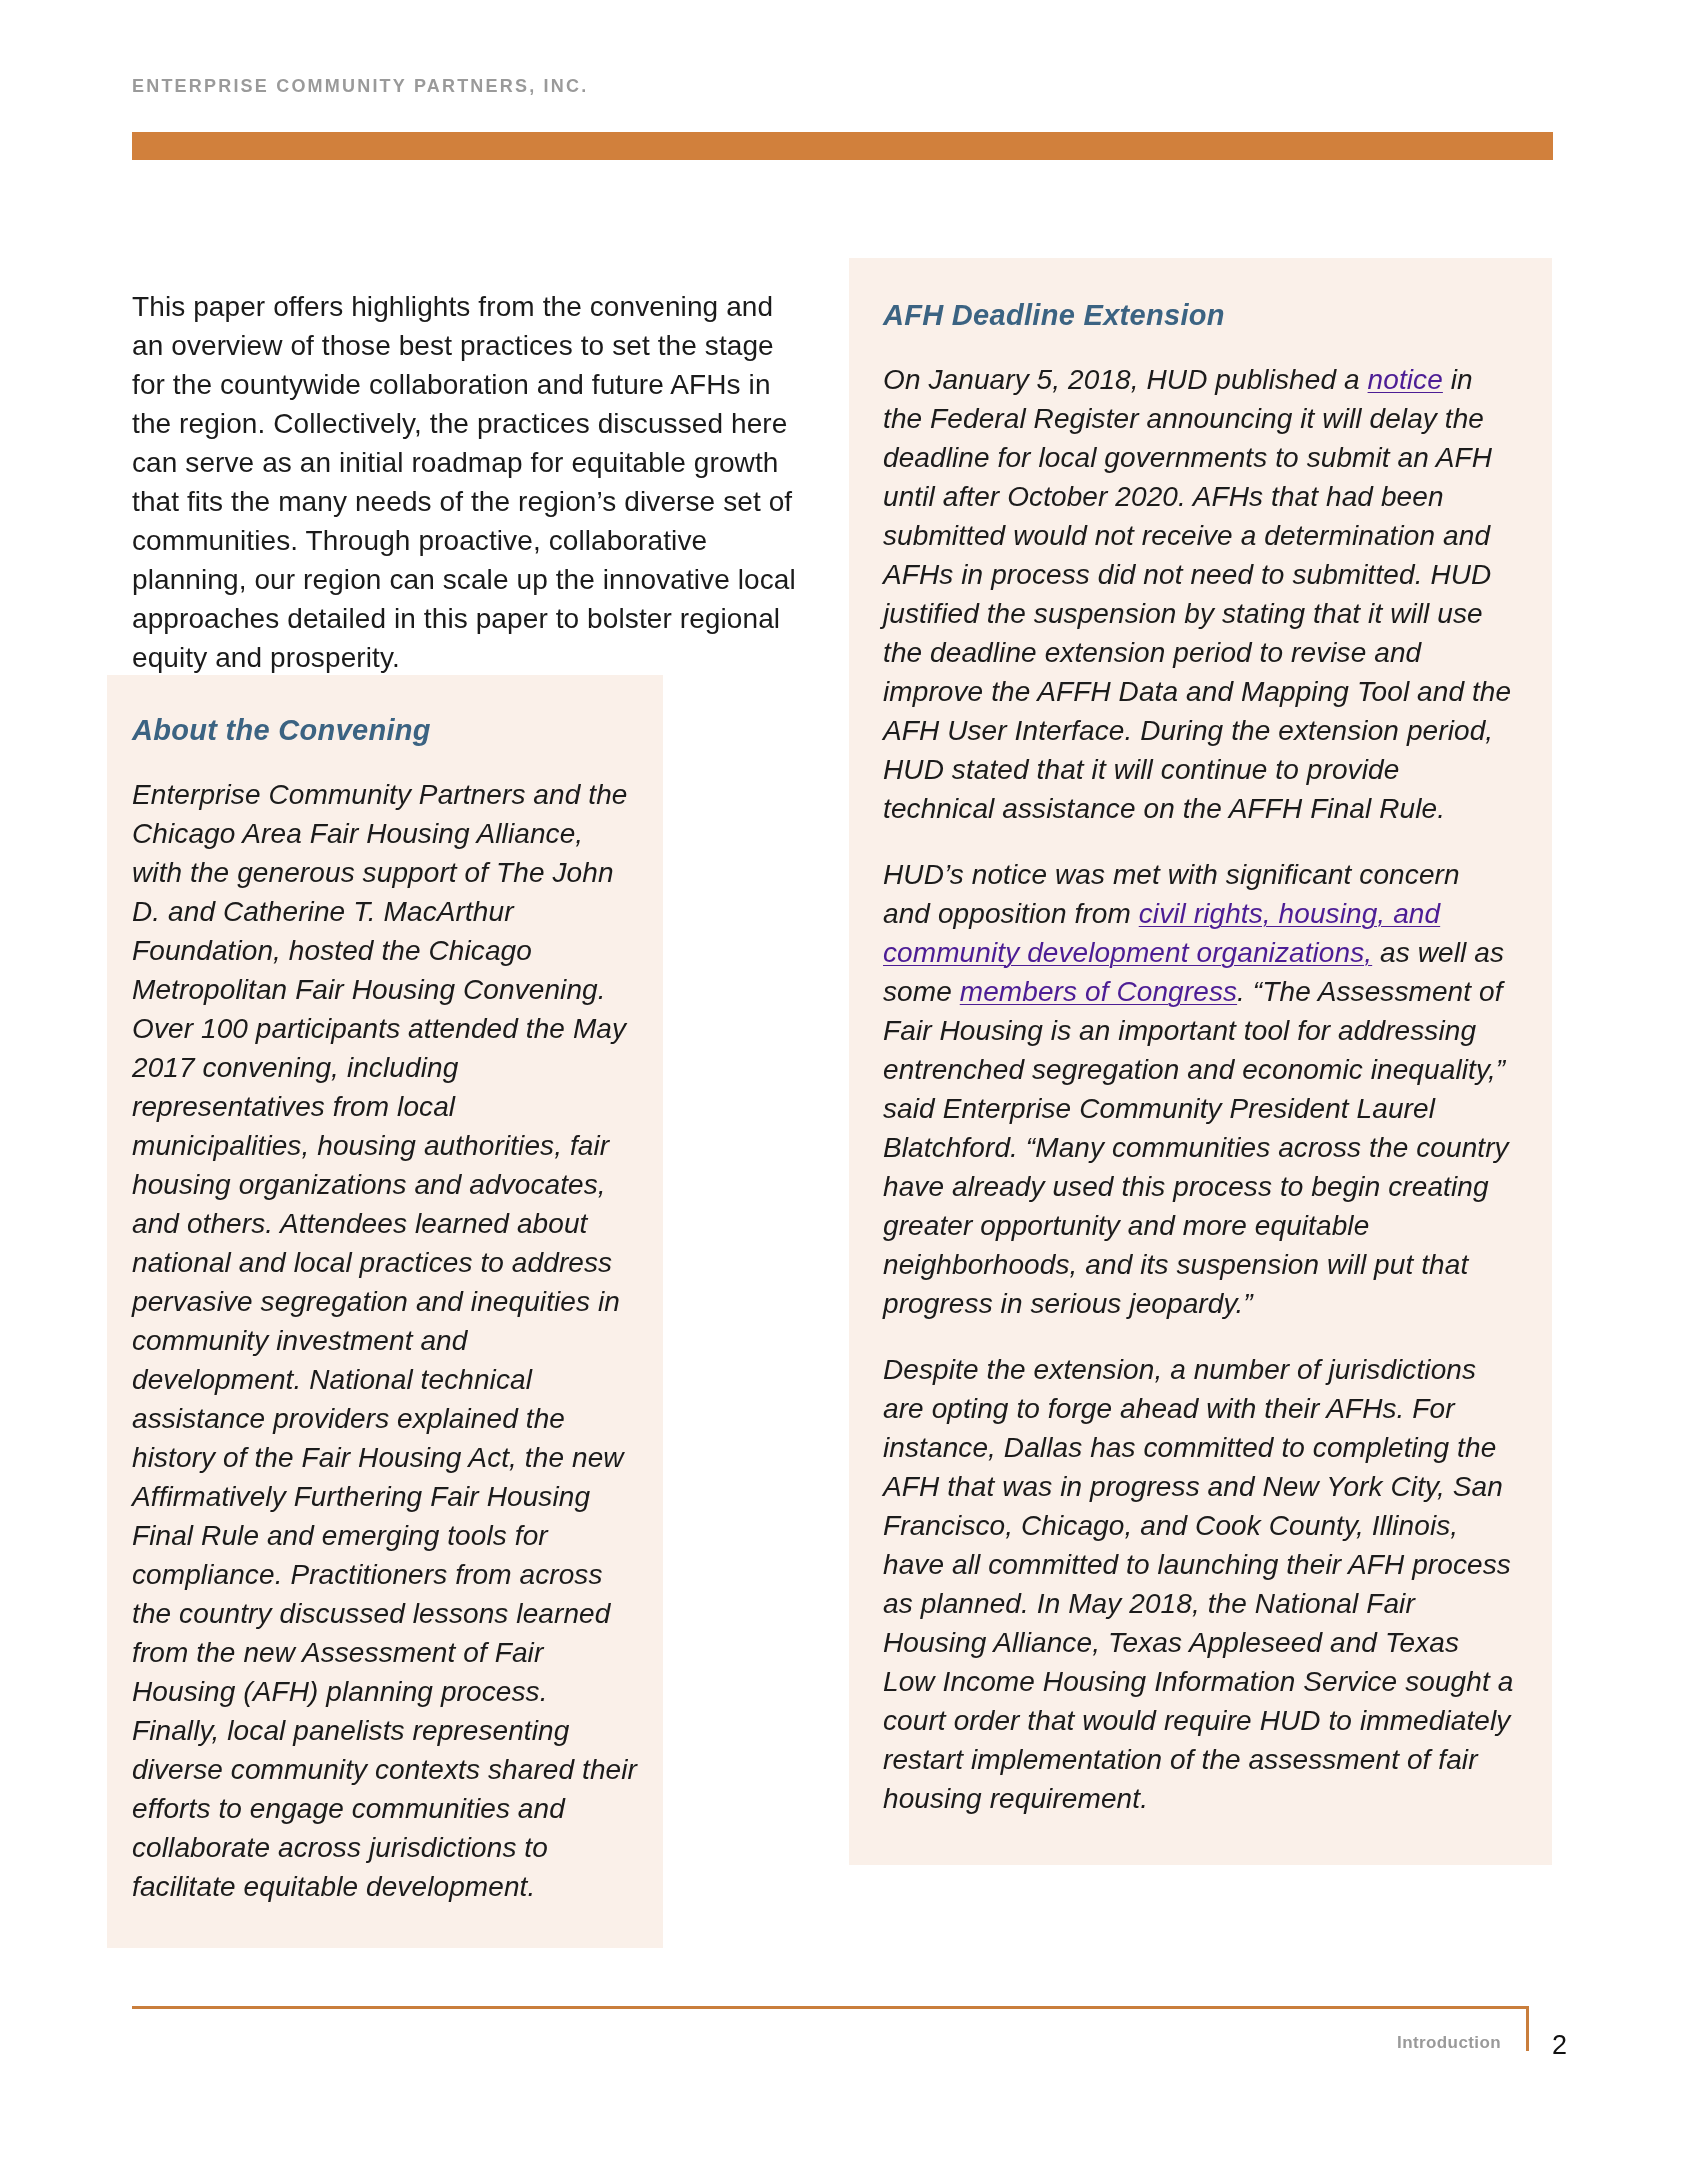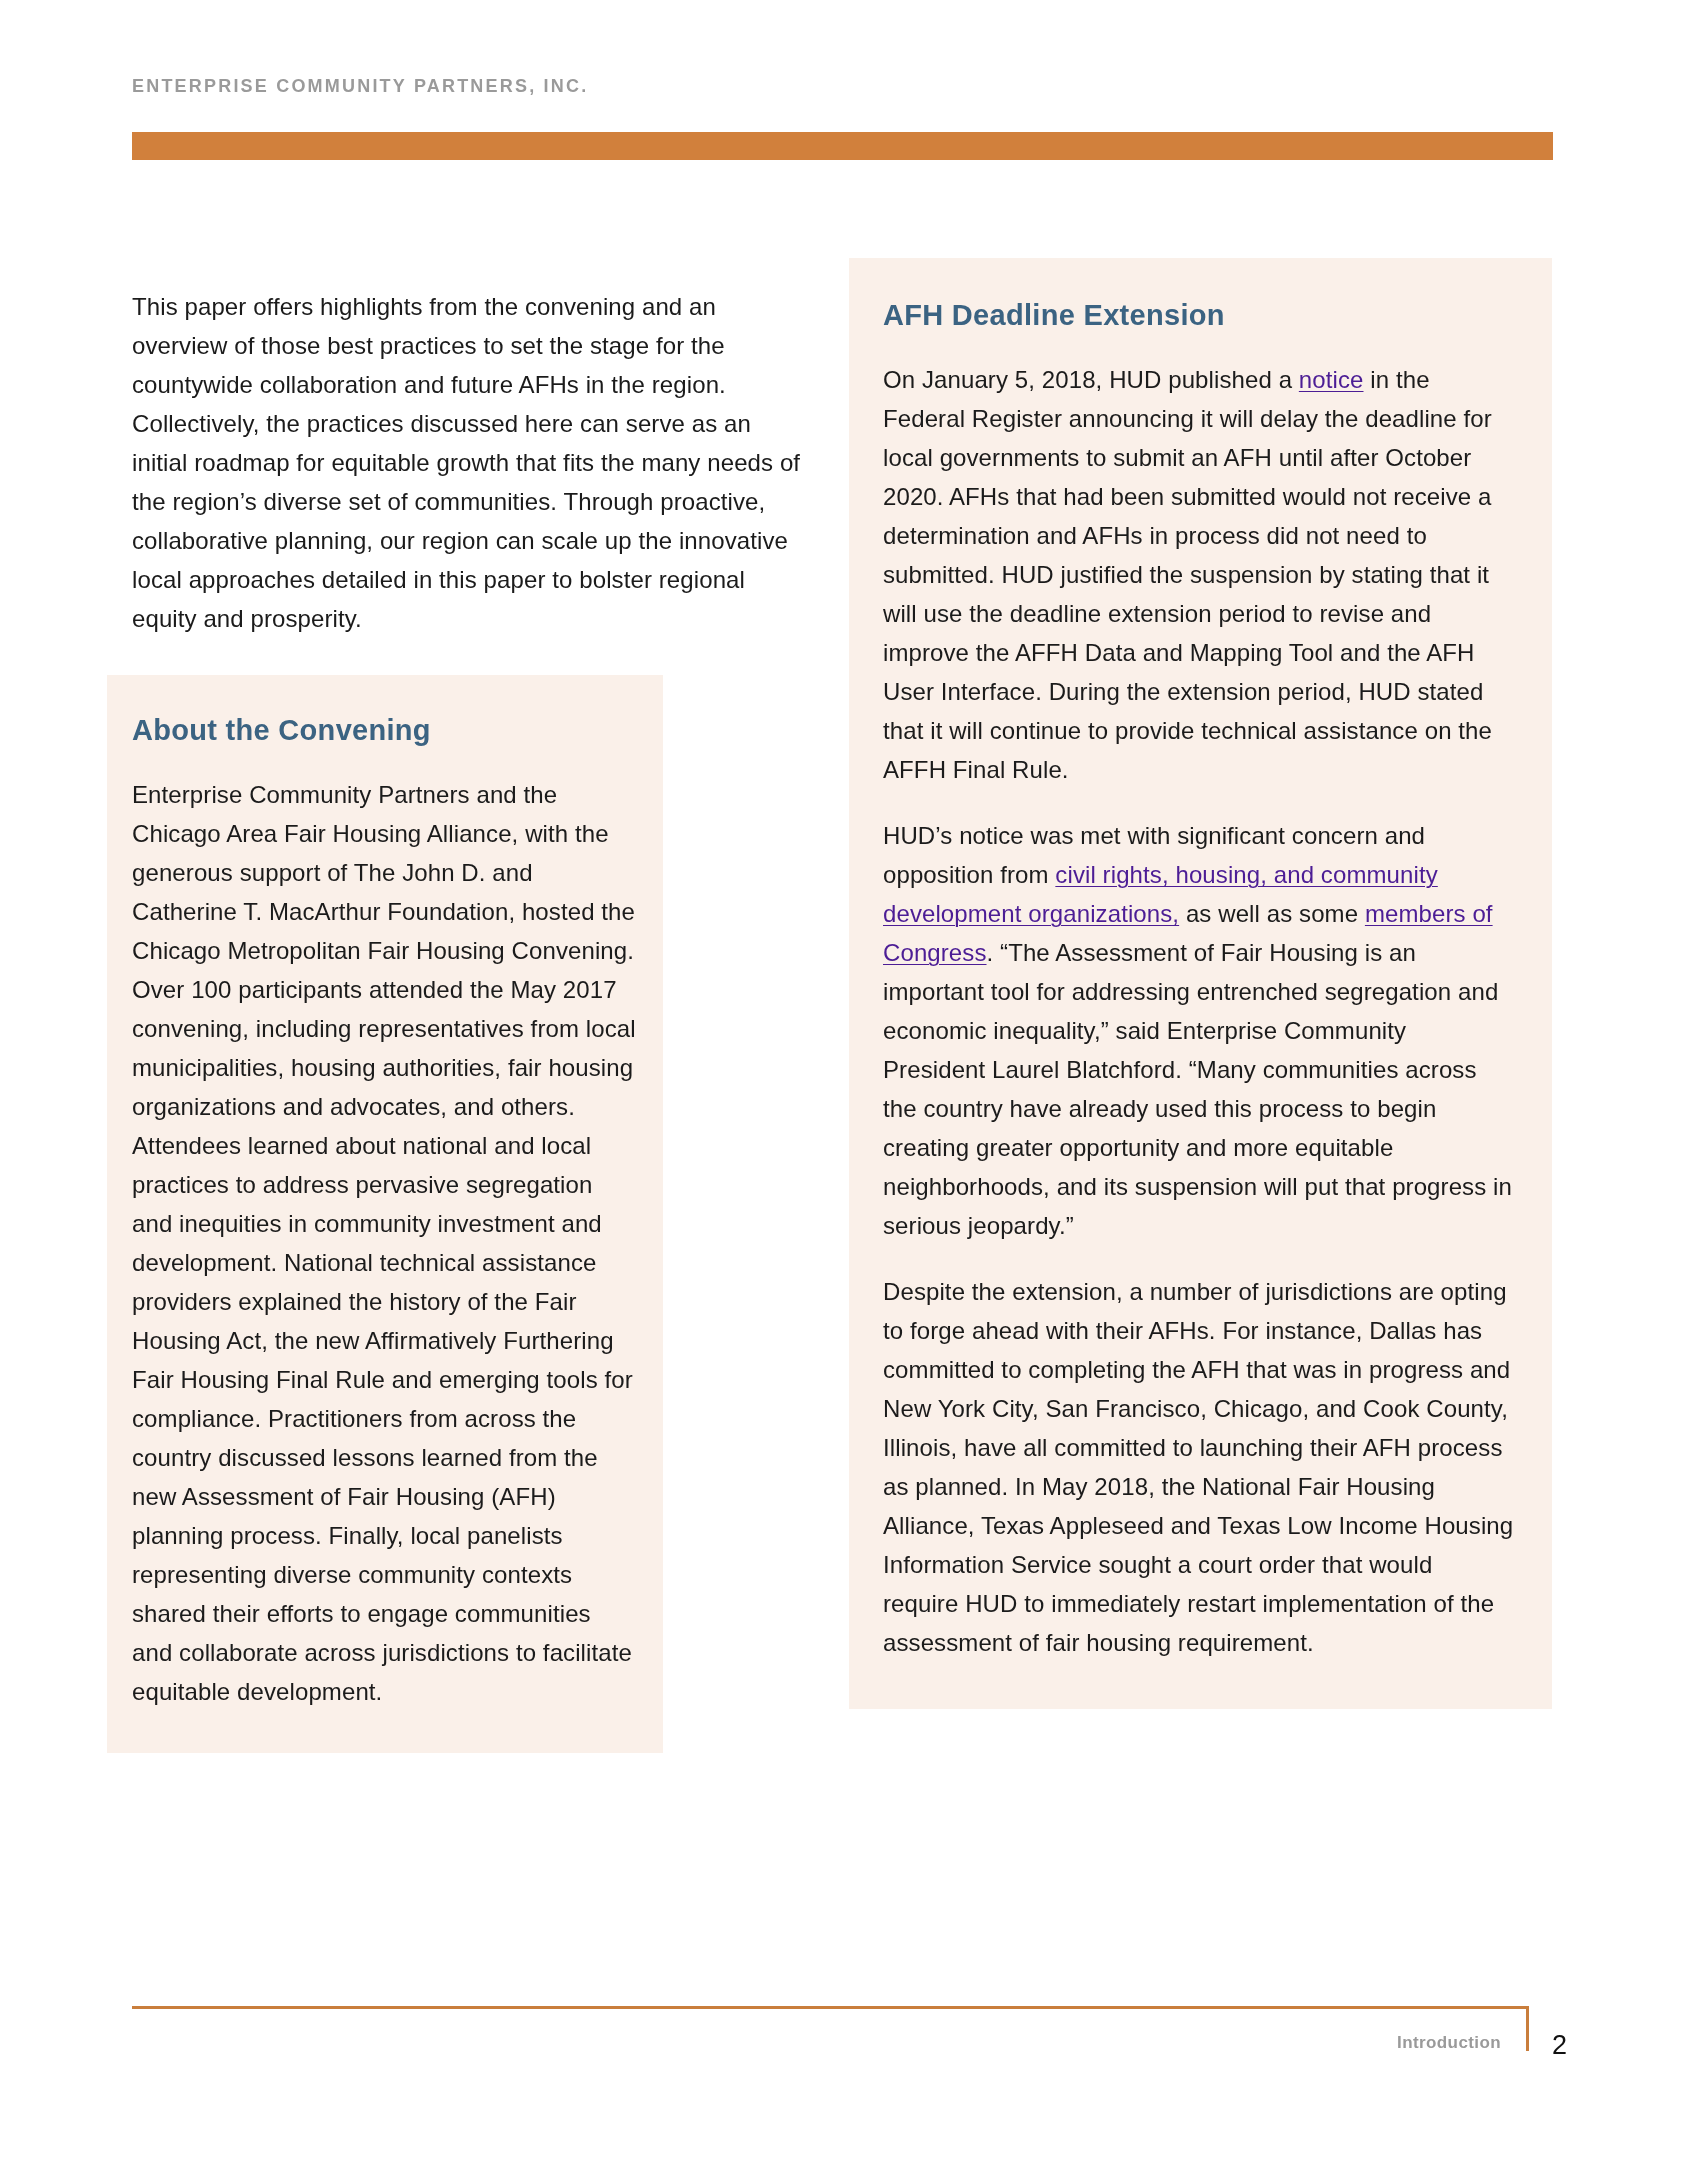--- a/index.html
+++ b/index.html
@@ -54,37 +54,38 @@
   .col-right {
     position: absolute;
     left: 849px;
     top: 258px;
     width: 703px;
   }
 
   
   .body-text {
     font-family: "Liberation Sans Narrow", "Liberation Sans", sans-serif;
-    font-size: 24px;
+    font-size: 28px;
     line-height: 39px;
     color: #1b1b1b;
     font-weight: 300;
     letter-spacing: 0.1px;
   }
   .body-text p {
     margin: 0 0 27px 0;
   }
   .body-text p:last-child {
     margin-bottom: 0;
   }
 
   
   .callout {
     background: #faf0e9;
     box-sizing: border-box;
+    font-style: italic;
   }
   .callout-left {
     position: absolute;
     left: -25px;
     top: 388px;
     width: 556px;
     padding: 40px 26px 42px 25px;
   }
   .callout-right {
     position: relative;

